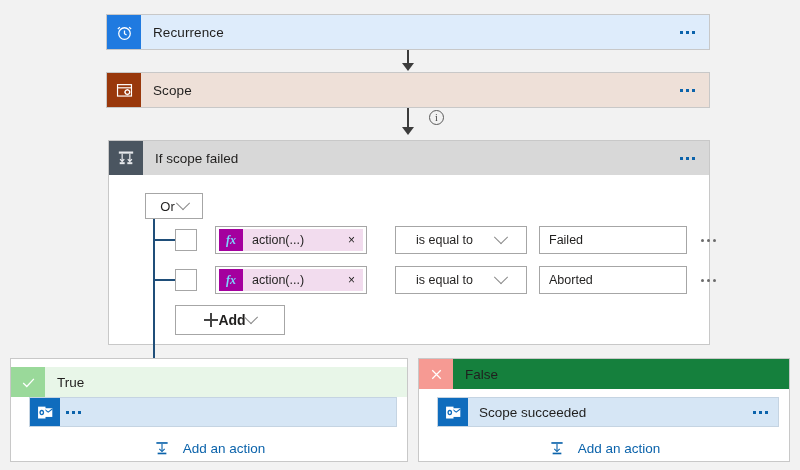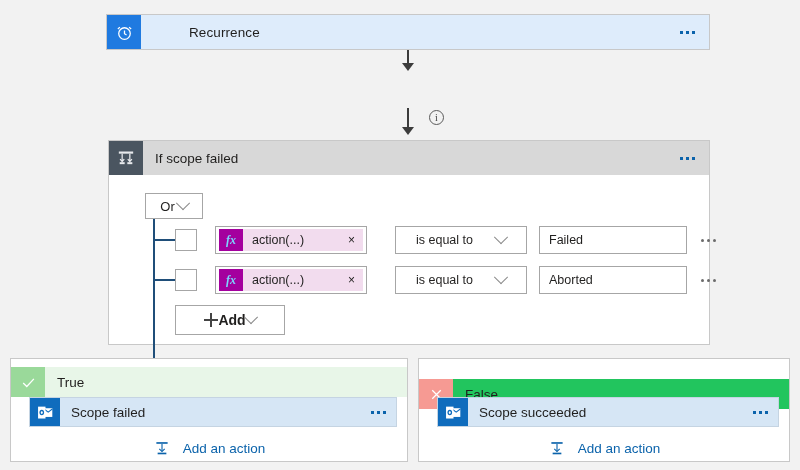--- a/index.html
+++ b/index.html
@@ -13,21 +13,20 @@
   }
   .canvas{position:absolute;inset:0;}
 
   
   .card{
     position:absolute;
     display:flex;align-items:stretch;
     border:1px solid #c8c8c8;
     box-sizing:border-box;
     height:36px;
-    gap:36px;
   }
   .card .ico{
     width:34px;min-width:34px;
     display:flex;align-items:center;justify-content:center;
   }
   .card .title{
     flex:1;display:flex;align-items:center;
     padding-left:12px;
     font-size:13.5px;color:#201f1e;
     letter-spacing:.1px;
@@ -136,21 +135,21 @@
     position:absolute;top:358px;height:104px;
     border:1px solid #c8c8c8;box-sizing:border-box;background:#fff;
   }
   #branch-true{left:10px;width:398px;}
   #branch-false{left:418px;width:372px;}
   .bhead{height:30px;display:flex;align-items:stretch;}
   .bhead .bico{width:34px;min-width:34px;display:flex;align-items:center;justify-content:center;}
   .bhead .btitle{flex:1;display:flex;align-items:center;padding-left:12px;font-size:13.5px;color:#201f1e;}
   #branch-true .bhead{background:#e8f6e8;margin-top:8px;}
   #branch-true .bico{background:#9ad99a;}
-  #branch-false .bhead{background:#22c55e;margin-top:20px;}
+  #branch-false .bhead{background:#15803d;}
   #branch-false .bico{background:#f69a93;}
 
   .actioncard{
     position:absolute;height:30px;left:18px;right:10px;top:38px;
     background:#d6e6f5;border:1px solid #c5d4e2;box-sizing:border-box;
     display:flex;align-items:stretch;
   }
   .actioncard .aico{width:30px;min-width:30px;background:#0f6cbd;
     display:flex;align-items:center;justify-content:center;}
   .actioncard .atitle{flex:1;display:flex;align-items:center;padding-left:11px;
@@ -181,20 +180,36 @@
     <div class="dots">
         <i></i>
         <i></i>
         <i></i>
       </div>
   </div>
 
   <div class="conn" style="left:407px;top:50px;height:14px;"></div>
   <div class="arrowhead" style="left:402px;top:63px;"></div>
 
+  <div class="card" id="card-scope">
+    <div class="ico">
+      <svg width="19" height="19" viewBox="0 0 24 24" fill="none" stroke="#ffffff" stroke-width="1.5">
+        <rect x="3.2" y="4.6" width="17.6" height="14.4"></rect>
+        <path d="M3.2 8.6h17.6"></path>
+        <circle cx="15.6" cy="14" r="2.9" fill="#99380b"></circle>
+        <path d="M15.6 10.3v1M15.6 17v1M11.9 14h1M18.3 14h1"></path>
+      </svg>
+    </div>
+    <div class="title">Scope</div>
+    <div class="dots">
+        <i></i>
+        <i></i>
+        <i></i>
+      </div>
+  </div>
 
   <div class="conn" style="left:407px;top:108px;height:20px;"></div>
   <div class="arrowhead" style="left:402px;top:127px;"></div>
   <div class="infoicon" style="left:429px;top:110px;">i</div>
 
   <div id="cond-shell">
     <div id="cond-head">
       <div class="ico">
         <svg width="20" height="20" viewBox="0 0 24 24" fill="none" stroke="#e8eaed" stroke-width="1.5">
           <rect x="3.4" y="4.2" width="17.2" height="2.6" fill="#e8eaed" stroke="none"></rect>
@@ -290,21 +305,20 @@
     <div class="actioncard">
       <div class="aico">
         <svg width="19" height="19" viewBox="0 0 24 24">
           <rect x="10.2" y="6.6" width="10.4" height="11" fill="#ffffff"></rect>
           <path d="M10.2 7.6 15.4 11.6 20.6 7.6" fill="none" stroke="#0f6cbd" stroke-width="1.3"></path>
           <rect x="2.6" y="4.6" width="9.4" height="15" fill="#ffffff"></rect>
           <ellipse cx="7.3" cy="12.1" rx="2.9" ry="3.5" fill="#0f6cbd"></ellipse>
           <ellipse cx="7.3" cy="12.1" rx="1.25" ry="1.75" fill="#ffffff"></ellipse>
         </svg>
       </div>
-      <div class="atitle">Scope failed</div>
       <div class="dots">
           <i></i>
           <i></i>
           <i></i>
         </div>
     </div>
     <div class="addaction">
       <span>
         <svg width="18" height="18" viewBox="0 0 24 24" fill="none" stroke="#0b63ab" stroke-width="1.5">
           <rect x="4.5" y="4.2" width="15" height="2.2" fill="#0b63ab" stroke="none"></rect>

